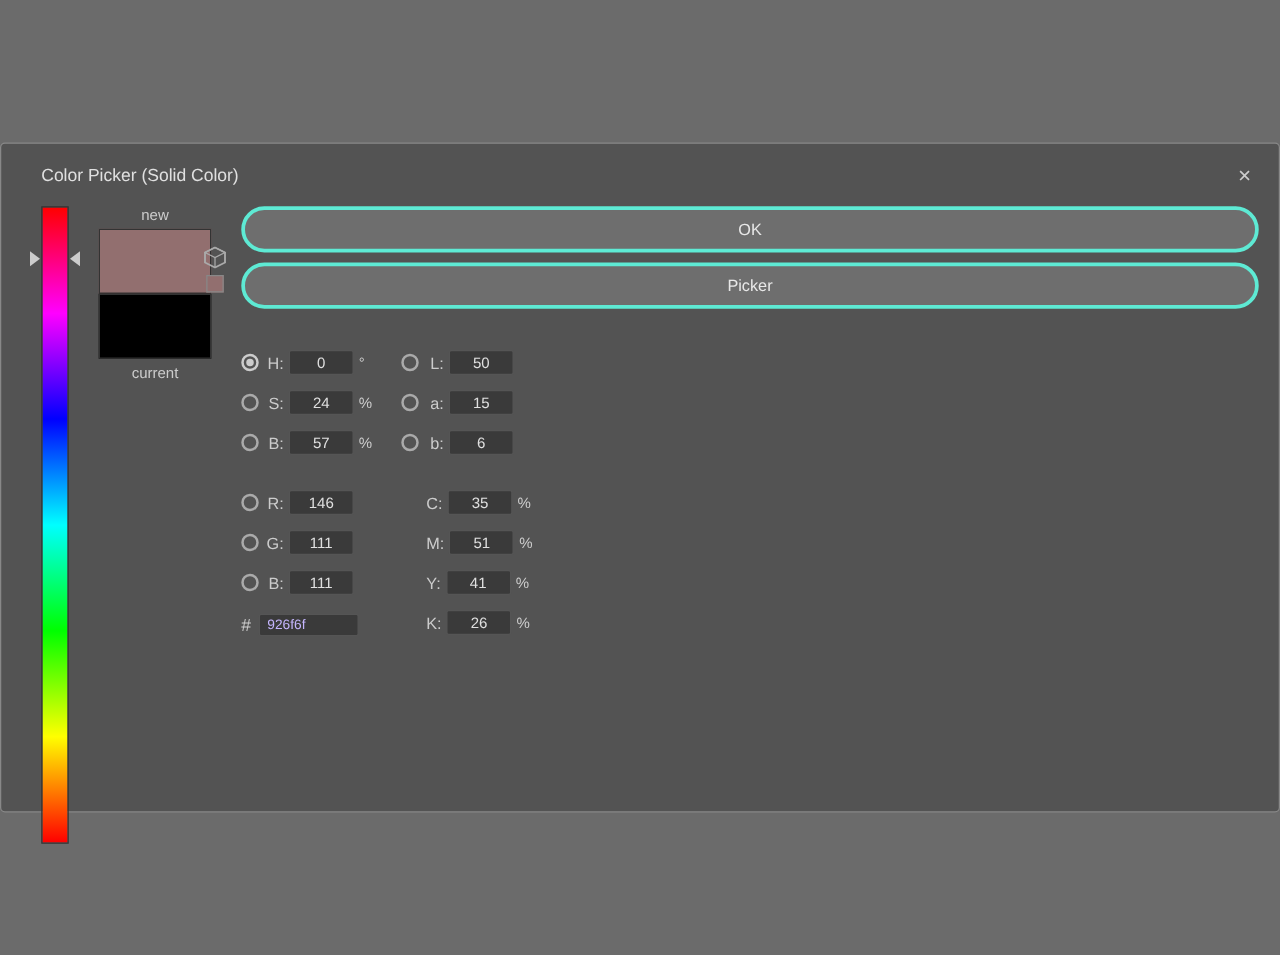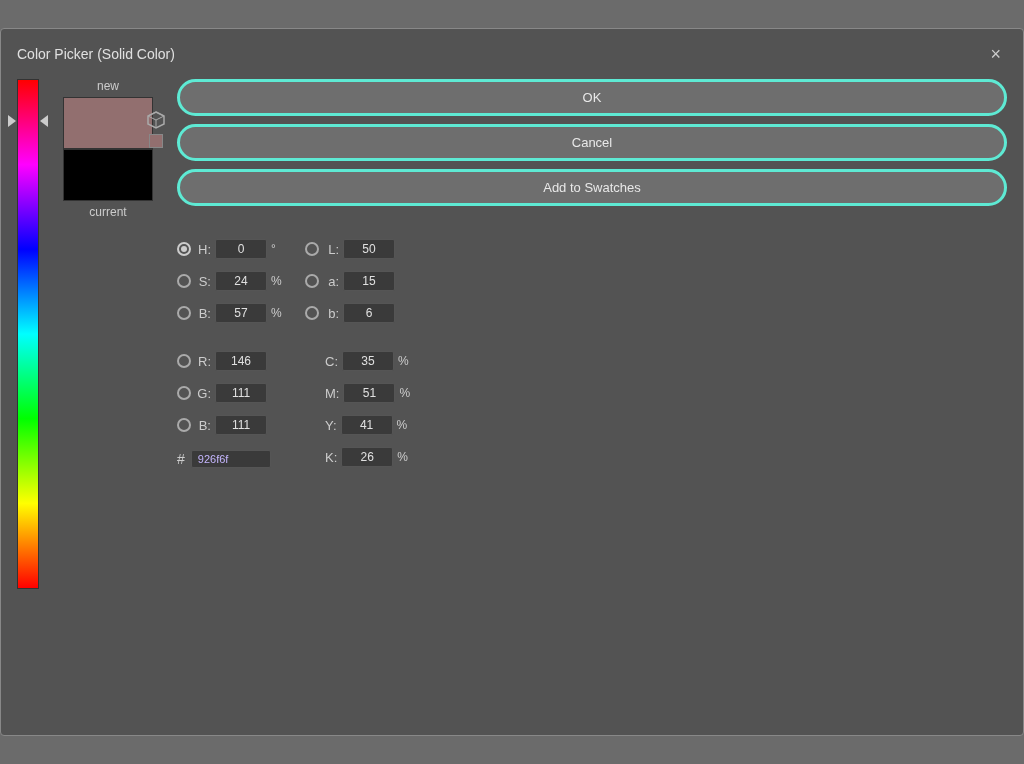--- a/index.html
+++ b/index.html
@@ -9,23 +9,23 @@
       align-items: center;
       justify-content: center;
       min-height: 100vh;
       font-family: -apple-system, BlinkMacSystemFont, 'Segoe UI', Arial, sans-serif;
     }
     .dialog {
       background: #535353;
       border: 1px solid #888;
       border-radius: 4px;
       width: 1024px;
-      height: 708px;
+      height: 536px;
       position: relative;
-      padding: 14px 16px 16px 16px;
+      padding: 14px 16px 16px 32px;
       display: flex;
       flex-direction: column;
     }
     .title-bar {
       display: flex;
       justify-content: space-between;
       align-items: center;
       margin-bottom: 14px;
     }
     .title-text {
@@ -338,22 +338,21 @@
           <line x1="9" y1="9" x2="9" y2="17" stroke="#aaa" stroke-width="1"></line>
         </svg>
         <div class="small-swatch" style="margin-top: 3px; background: rgb(146, 111, 111);"></div>
       </div>
     </div>
 
     <div class="right-panel">
 
       <div class="btn-group">
         <button class="ps-button">OK</button>
-        <button class="ps-button">Cancel</button>
-        <button class="ps-button">Add to Swatches</button>
+        <button class="ps-button">Picker</button>
       </div>
 
       <div class="inputs-section">
 
         <div class="input-col">
 
           <div class="input-row">
             <div class="radio-btn active">
             </div>
             <span class="input-label">H:</span>

